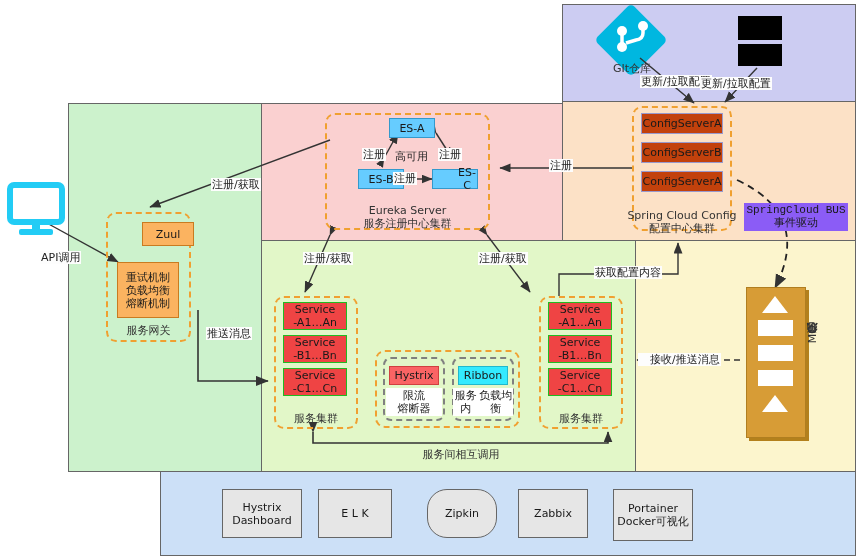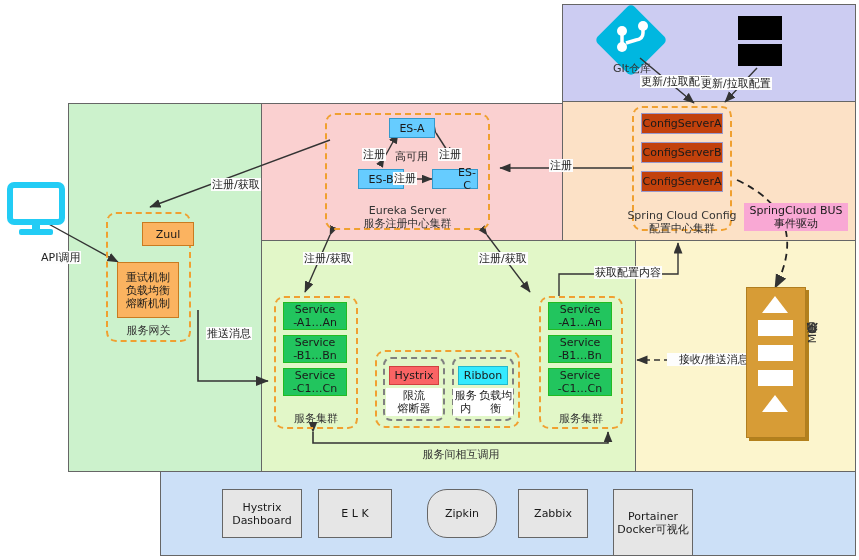--- a/index.html
+++ b/index.html
@@ -14,21 +14,21 @@
   .r-yellow{background:#fcf5cd;}
   .r-blue{background:#cce0f7;}
 
   .dashbox{position:absolute;box-sizing:border-box;border:2px dashed #f0a030;border-radius:10px;}
   .dashgray{position:absolute;box-sizing:border-box;border:2px dashed #808080;border-radius:8px;}
 
   .node{position:absolute;box-sizing:border-box;display:flex;align-items:center;justify-content:center;
         text-align:center;font-size:11px;line-height:13px;color:#1a1a1a;}
   .n-blue{background:#66ccff;border:1.2px solid #3399cc;}
   .n-orange{background:#fbb360;border:1.2px solid #c97b20;}
-  .n-green{background:#22c55e;border:1.2px solid #22bb22;}
+  .n-green{background:#ef4444;border:1.2px solid #22bb22;}
   .n-lav{background:#c2410c;border:1.2px solid #9999cc;}
   .n-red{background:#fa6464;border:1.2px solid #d04040;}
   .n-cyan{background:#33eaff;border:1.2px solid #20b8cc;}
   .n-gray{background:#e6e6e6;border:1.5px solid #666666;}
   .n-plain{background:#ffffff;border:none;}
 
   .cap{position:absolute;font-size:11px;line-height:13px;color:#333;text-align:center;}
   .lbl{position:absolute;font-size:11px;line-height:13px;color:#222;background:#fdfdfd;
        padding:0 1px;white-space:nowrap;}
   .lbl-nb{background:transparent;}
@@ -124,21 +124,21 @@
 
   <div class="lbl" style="left:640px;top:75px;">更新/拉取配置</div>
   <div class="lbl" style="left:700px;top:77px;">更新/拉取配置</div>
   <div class="lbl" style="left:40px;top:251px;">API调用</div>
   <div class="lbl" style="left:211px;top:178px;">注册/获取</div>
   <div class="lbl" style="left:206px;top:327px;">推送消息</div>
   <div class="lbl" style="left:549px;top:159px;">注册</div>
   <div class="lbl" style="left:303px;top:252px;">注册/获取</div>
   <div class="lbl" style="left:478px;top:252px;">注册/获取</div>
   <div class="lbl" style="left:594px;top:266px;">获取配置内容</div>
-  <div class="lbl" style="left:667px;top:353px;padding-left:12px;">接收/推送消息</div>
+  <div class="lbl" style="left:638px;top:353px;padding-left:12px;">接收/推送消息</div>
 
   <div class="dashbox" style="left:106px;top:212px;width:85px;height:130px;"></div>
   <div class="node n-orange" style="left:122px;top:222px;width:52px;height:24px;margin-left:20px;">Zuul</div>
   <div class="node n-orange" style="left:117px;top:262px;width:62px;height:56px;flex-direction:column;">
     <span>重试机制</span>
     <span>负载均衡</span>
     <span>熔断机制</span>
   </div>
   <div class="cap" style="left:106px;top:324px;width:85px;">服务网关</div>
 
@@ -153,21 +153,21 @@
   <div class="cap" style="left:325px;top:204px;width:165px;">Eureka Server</div>
   <div class="cap" style="left:325px;top:217px;width:165px;">服务注册中心集群</div>
 
   <div class="dashbox" style="left:632px;top:106px;width:100px;height:125px;"></div>
   <div class="node n-lav" style="left:641px;top:113px;width:82px;height:21px;">ConfigServerA</div>
   <div class="node n-lav" style="left:641px;top:142px;width:82px;height:21px;">ConfigServerB</div>
   <div class="node n-lav" style="left:641px;top:171px;width:82px;height:21px;">ConfigServerA</div>
   <div class="cap" style="left:626px;top:209px;width:112px;">Spring Cloud Config</div>
   <div class="cap" style="left:626px;top:222px;width:112px;">配置中心集群</div>
 
-  <div class="node n-plain" style="left:744px;top:203px;width:104px;height:28px;flex-direction:column;background:#f9a8d4;">
+  <div class="node n-plain" style="left:744px;top:203px;width:104px;height:28px;flex-direction:column;background:#8b5cf6;font-family:Liberation Mono, monospace;">
     <span>SpringCloud BUS</span>
     <span>事件驱动</span>
   </div>
 
   <div class="dashbox" style="left:274px;top:296px;width:84px;height:133px;"></div>
   <div class="node n-green" style="left:283px;top:302px;width:64px;height:28px;flex-direction:column;">
     <span>Service</span>
     <span>-A1…An</span>
   </div>
   <div class="node n-green" style="left:283px;top:335px;width:64px;height:28px;flex-direction:column;">
@@ -227,18 +227,18 @@
   </div>
   <div class="node n-gray" style="left:318px;top:489px;width:74px;height:49px;">
     <span>E L K</span>
   </div>
   <div class="node n-gray" style="left:427px;top:489px;width:70px;height:49px;border-radius:20px;">
     <span>Zipkin</span>
   </div>
   <div class="node n-gray" style="left:518px;top:489px;width:70px;height:49px;">
     <span>Zabbix</span>
   </div>
-  <div class="node n-gray" style="left:613px;top:489px;width:80px;height:67px;flex-direction:column;">
+  <div class="node n-gray" style="left:613px;top:489px;width:80px;height:52px;flex-direction:column;">
     <span>Portainer</span>
     <span>Docker可视化</span>
   </div>
 
 </div>
 
 </body></html>

